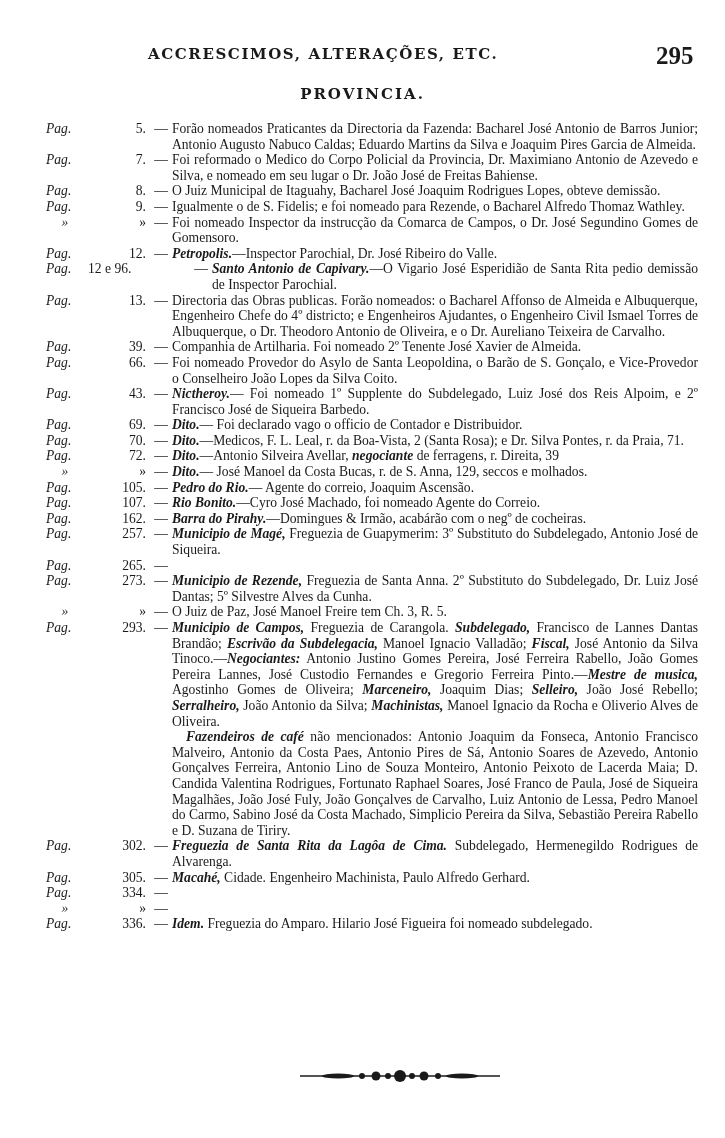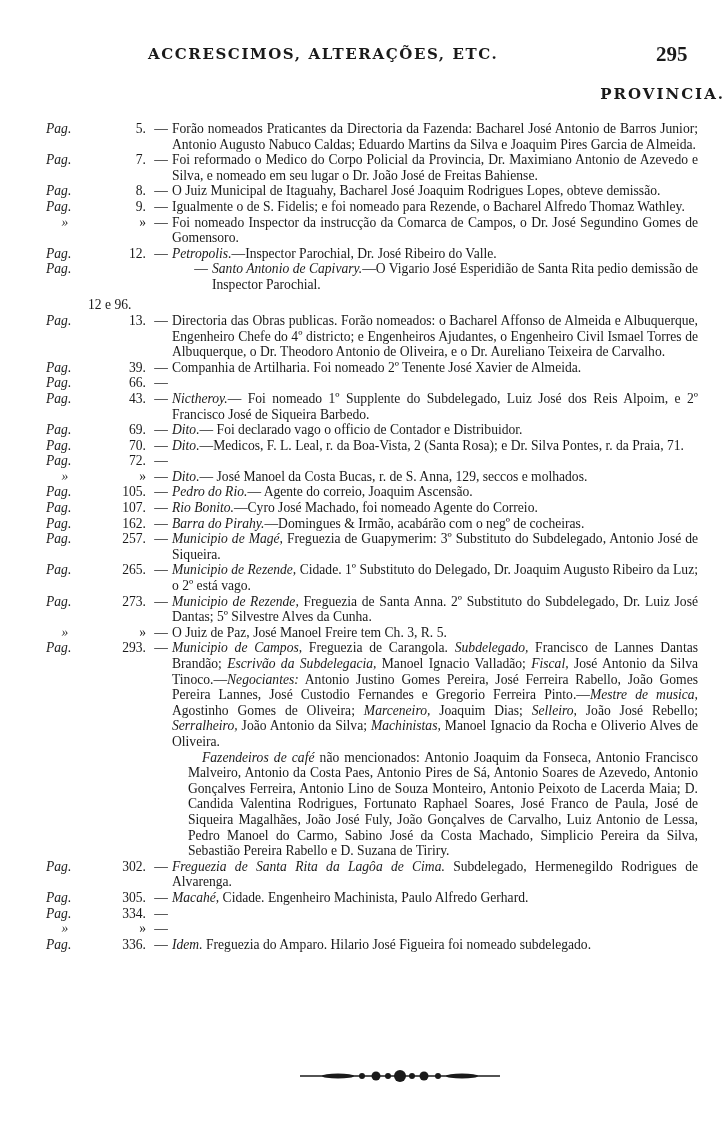--- a/index.html
+++ b/index.html
@@ -2,36 +2,36 @@
 <html><head>
 <meta charset="utf-8">
 <style>
   html, body { margin: 0; padding: 0; background: #ffffff; }
   body { width: 725px; height: 1138px; position: relative; overflow: hidden;
          font-family: "Liberation Serif", "DejaVu Serif", serif; color: #1a1a1a; }
   .page { position: absolute; left: 0; top: 9px; width: 725px; height: 1138px; }
   .running-head { position: absolute; top: 36px; left: 0; width: 725px; height: 22px; }
   .rh-title { position: absolute; left: 148px; top: 0; font-weight: bold; font-size: 15px;
               letter-spacing: 1.6px; font-family: "DejaVu Serif", serif; }
-  .rh-page { position: absolute; left: 656px; top: -3px; font-size: 21px; font-weight: bold; }
-  .section-title { position: absolute; top: 76px; left: 0; width: 725px; text-align: right;
+  .rh-page { position: absolute; left: 656px; top: -3px; font-size: 25px; font-weight: bold; }
+  .section-title { position: absolute; top: 76px; left: 0; width: 725px; text-align: center;
                    font-weight: bold; font-size: 15px; letter-spacing: 2px;
                    font-family: "DejaVu Serif", serif; }
   .entries { position: absolute; top: 112px; left: 46px; width: 652px;
              font-size: 13.6px; line-height: 15.6px; }
   .entry { position: relative; display: flex; }
   .lbl { width: 38px; flex: none; font-style: italic; }
   .num { width: 62px; flex: none; text-align: right; padding-right: 4px; white-space: nowrap; }
   .num.wide { width: 98px; }
   .dash { width: 22px; flex: none; text-align: center; }
   .body { flex: 1; text-align: justify; }
   .entry .body { margin-left: 0; }
   .hang { display: block; }
-  .it { font-style: italic; }
-  .para { text-indent: 14px; margin-left: 16px; }
+  .it { font-style: italic; font-weight: bold; }
+  .para { text-indent: 14px; }
   .ornament { position: absolute; left: 300px; top: 1060px; width: 200px; height: 14px; }
 </style>
 </head>
 <body>
 
 <div class="page">
   <div class="running-head">
     <span class="rh-title">ACCRESCIMOS, ALTERAÇÕES, ETC.</span>
     <span class="rh-page">295</span>
   </div>
@@ -69,40 +69,41 @@
         <span class="body"><span>Foi nomeado Inspector da instrucção da Comarca de Campos, o Dr. José Segundino Gomes de Gomensoro.</span></span>
       </div>
       <div class="entry">
         <span class="lbl">Pag.</span>
         <span class="num">12.</span>
         <span class="dash">—</span>
         <span class="body"><span class="it">Petropolis.</span><span>—Inspector Parochial, Dr. José Ribeiro do Valle.</span></span>
       </div>
       <div class="entry">
         <span class="lbl">Pag.</span>
-        <span class="num wide" style="text-align: left; padding-left: 4px; margin-top: 36px;">12 e 96.</span>
+        <span class="num wide" style="text-align: left; padding-left: 4px;">12 e 96.</span>
         <span class="dash">—</span>
         <span class="body"><span class="it">Santo Antonio de Capivary.</span><span>—O Vigario José Esperidião de Santa Rita pedio demissão de Inspector Parochial.</span></span>
       </div>
       <div class="entry">
         <span class="lbl">Pag.</span>
         <span class="num">13.</span>
         <span class="dash">—</span>
         <span class="body"><span>Directoria das Obras publicas. Forão nomeados: o Bacharel Affonso de Almeida e Albuquerque, Engenheiro Chefe do 4º districto; e Engenheiros Ajudantes, o Engenheiro Civil Ismael Torres de Albuquerque, o Dr. Theodoro Antonio de Oliveira, e o Dr. Aureliano Teixeira de Carvalho.</span></span>
       </div>
       <div class="entry">
         <span class="lbl">Pag.</span>
         <span class="num">39.</span>
         <span class="dash">—</span>
         <span class="body"><span>Companhia de Artilharia. Foi nomeado 2º Tenente José Xavier de Almeida.</span></span>
       </div>
       <div class="entry">
         <span class="lbl">Pag.</span>
         <span class="num">66.</span>
         <span class="dash">—</span>
+        <span class="body"><span>Foi nomeado Provedor do Asylo de Santa Leopoldina, o Barão de S. Gonçalo, e Vice-Provedor o Conselheiro João Lopes da Silva Coito.</span></span>
       </div>
       <div class="entry">
         <span class="lbl">Pag.</span>
         <span class="num">43.</span>
         <span class="dash">—</span>
         <span class="body"><span class="it">Nictheroy.</span><span>— Foi nomeado 1º Supplente do Subdelegado, Luiz José dos Reis Alpoim, e 2º Francisco José de Siqueira Barbedo.</span></span>
       </div>
       <div class="entry">
         <span class="lbl">Pag.</span>
         <span class="num">69.</span>
@@ -112,20 +113,21 @@
       <div class="entry">
         <span class="lbl">Pag.</span>
         <span class="num">70.</span>
         <span class="dash">—</span>
         <span class="body"><span class="it">Dito.</span><span>—Medicos, F. L. Leal, r. da Boa-Vista, 2 (Santa Rosa); e Dr. Silva Pontes, r. da Praia, 71.</span></span>
       </div>
       <div class="entry">
         <span class="lbl">Pag.</span>
         <span class="num">72.</span>
         <span class="dash">—</span>
+        <span class="body"><span class="it">Dito.</span><span>—Antonio Silveira Avellar, </span><span class="it">negociante</span><span> de ferragens, r. Direita, 39</span></span>
       </div>
       <div class="entry">
         <span class="lbl" style="text-align: center;">»</span>
         <span class="num">»</span>
         <span class="dash">—</span>
         <span class="body"><span class="it">Dito.</span><span>— José Manoel da Costa Bucas, r. de S. Anna, 129, seccos e molhados.</span></span>
       </div>
       <div class="entry">
         <span class="lbl">Pag.</span>
         <span class="num">105.</span>
@@ -147,21 +149,20 @@
       <div class="entry">
         <span class="lbl">Pag.</span>
         <span class="num">257.</span>
         <span class="dash">—</span>
         <span class="body"><span class="it">Municipio de Magé,</span><span> Freguezia de Guapymerim: 3º Substituto do Subdelegado, Antonio José de Siqueira.</span></span>
       </div>
       <div class="entry">
         <span class="lbl">Pag.</span>
         <span class="num">265.</span>
         <span class="dash">—</span>
-        <span class="body"><span class="it">Municipio de Rezende,</span><span> Cidade. 1º Substituto do Delegado, Dr. Joaquim Augusto Ribeiro da Luz; o 2º está vago.</span></span>
       </div>
       <div class="entry">
         <span class="lbl">Pag.</span>
         <span class="num">273.</span>
         <span class="dash">—</span>
         <span class="body"><span class="it">Municipio de Rezende,</span><span> Freguezia de Santa Anna. 2º Substituto do Subdelegado, Dr. Luiz José Dantas; 5º Silvestre Alves da Cunha.</span></span>
       </div>
       <div class="entry">
         <span class="lbl" style="text-align: center;">»</span>
         <span class="num">»</span>

